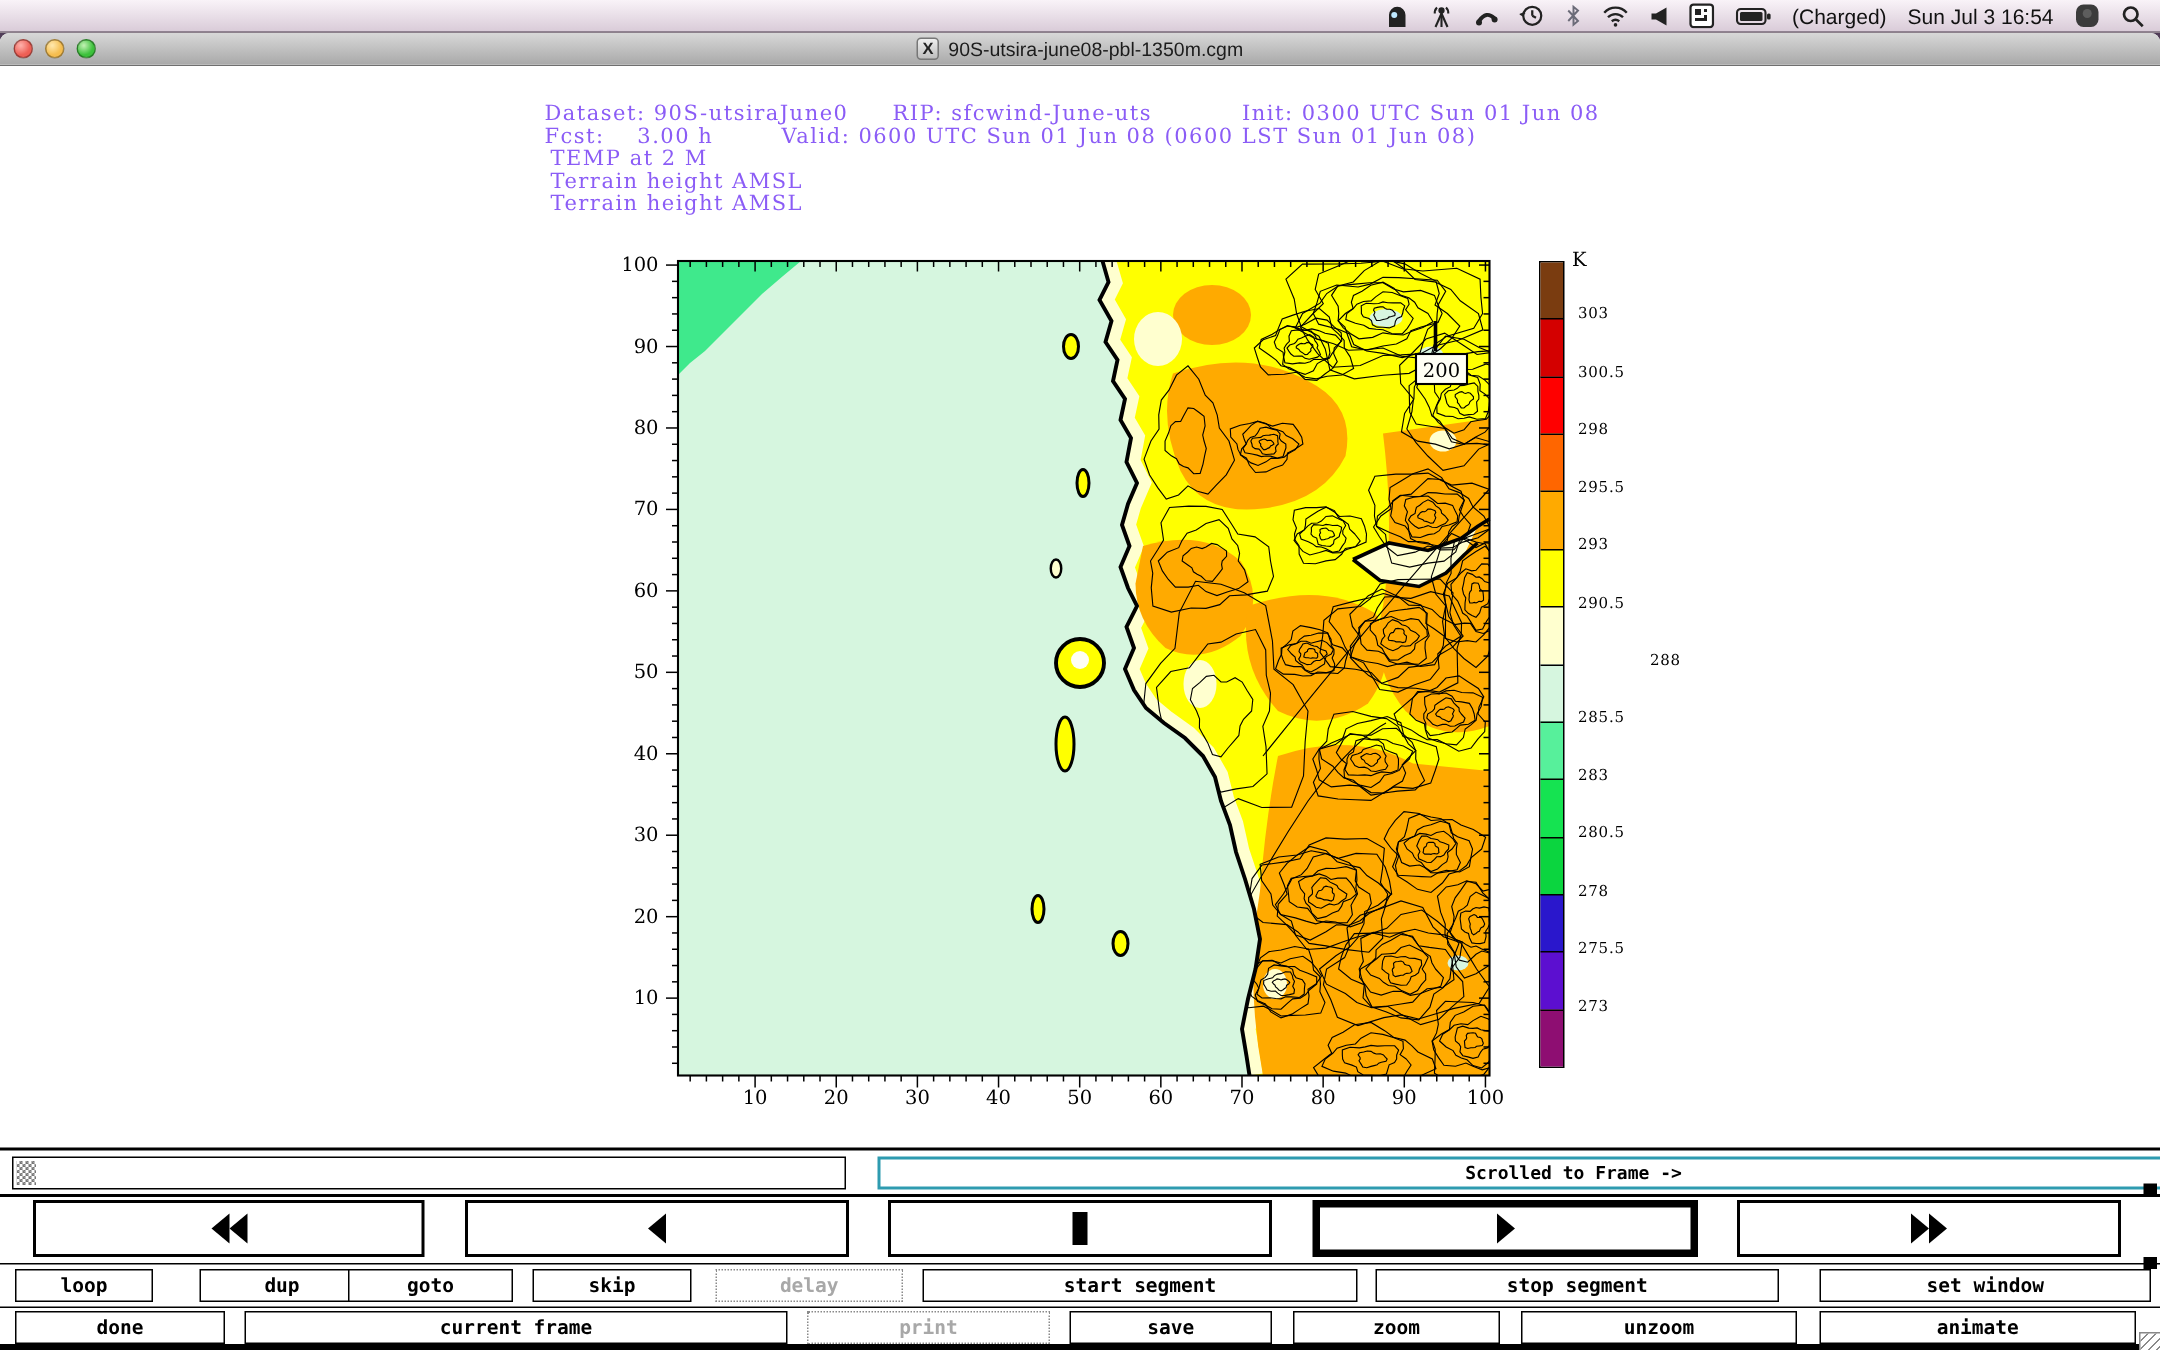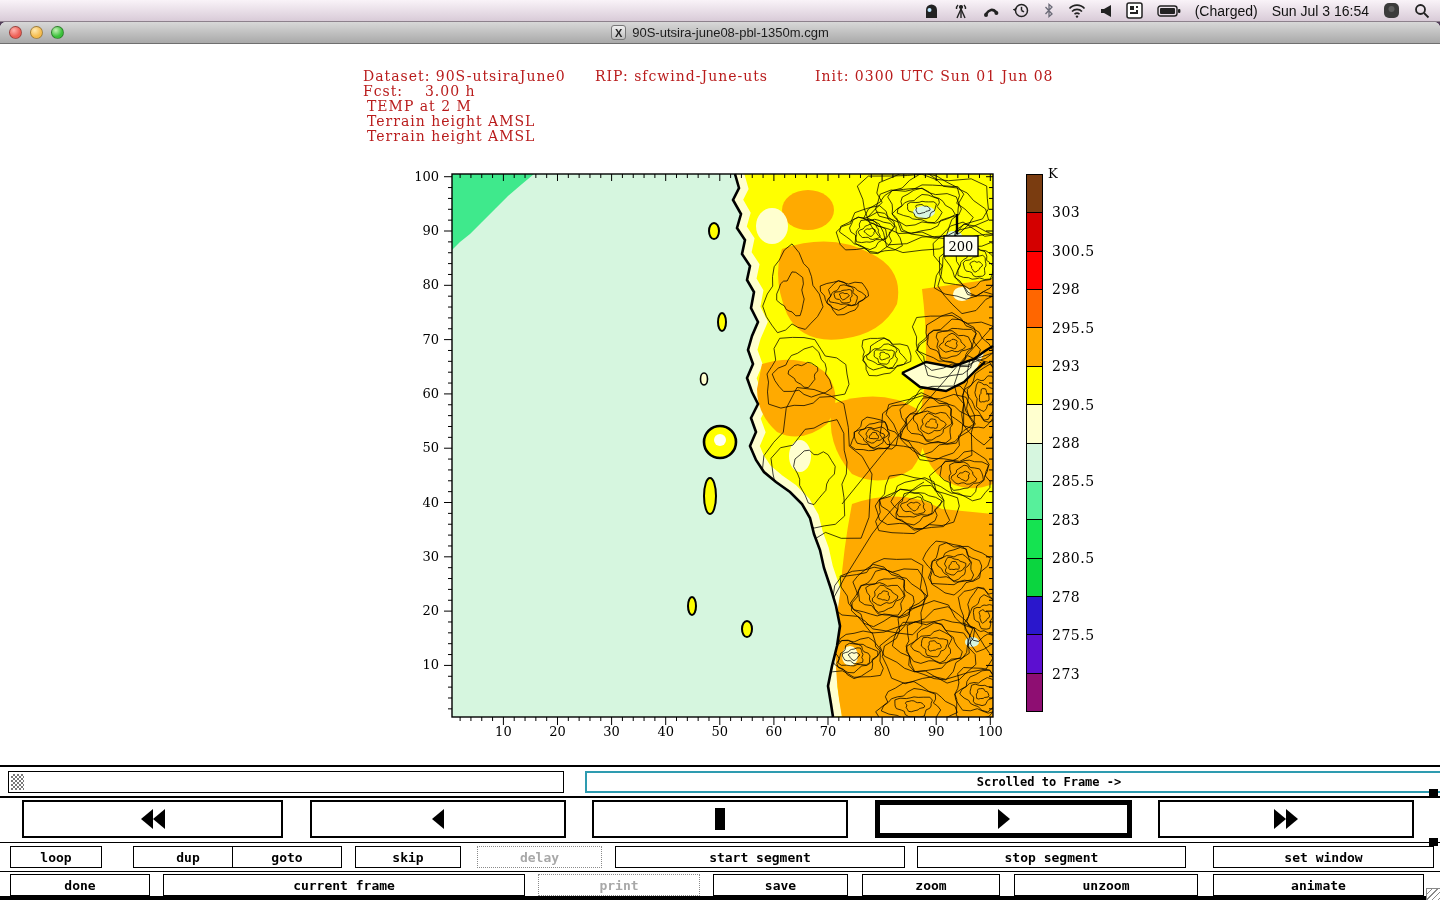--- a/index.html
+++ b/index.html
@@ -26,38 +26,38 @@
   .light { width:13px; height:13px; border-radius:50%; border:1px solid rgba(0,0,0,.35); }
   .light.red { background:radial-gradient(circle at 35% 30%, #ffb3ad, #ee5f55 60%); }
   .light.yellow { background:radial-gradient(circle at 35% 30%, #ffe9b0, #f5bd4f 60%); }
   .light.green { background:radial-gradient(circle at 35% 30%, #c4f2b6, #3cc13b 60%); }
   .titletext { display:flex; align-items:center; gap:6px; font-size:13px; color:#1c1c1c; }
   .x11badge { width:15px; height:15px; background:linear-gradient(#efefef,#bdbdbd);
     border:1px solid #777; border-radius:3px; font-size:11px; font-weight:bold;
     display:flex; align-items:center; justify-content:center; color:#222; }
 
   
-  .riptext { position:absolute; font-family:"DejaVu Serif", serif; color:#b91c1c; white-space:pre; }
+  .riptext { position:absolute; font-family:"DejaVu Serif", serif; color:#8b5cf6; white-space:pre; }
   .hdr { left:363px; top:47px; width:740px; height:78px; }
   .hdr span { position:absolute; font-size:14px; letter-spacing:1px; line-height:15px; }
   .ftr { left:404px; top:711px; width:640px; text-align:center; }
   .ftr div { font-size:12.5px; letter-spacing:.4px; line-height:13px; white-space:pre; }
 
   
   .map-wrap { position:absolute; left:416px; top:140px; width:620px; height:600px; }
   .contour { fill:none; stroke:#000; stroke-width:.75; }
   .ticklabel { font-family:"DejaVu Serif", serif; font-size:13px; fill:#000; }
 
   
   .colorbar { position:absolute; left:1026px; top:152px; width:17px; height:538px;
     border:1px solid #000; display:flex; flex-direction:column; }
   .cb-seg { flex:1; }
   .cb-seg + .cb-seg { border-top:1px solid #000; }
   .cb-labels { position:absolute; left:1052px; top:152px; width:60px; height:538px; }
-  .cb-label { position:absolute; font-family:"DejaVu Serif", serif; font-size:14px; letter-spacing:.5px; }
+  .cb-label { position:absolute; font-family:"DejaVu Serif", serif; font-size:10px; letter-spacing:.5px; }
   .cb-unit { position:absolute; left:1048px; top:144px; font-family:"DejaVu Serif", serif; font-size:13px; }
 
   
   .panel { position:absolute; left:0; top:743px; width:1440px; height:135px;
     background:#fff; border-top:2px solid #000; font-family:"DejaVu Sans Mono", monospace; }
   
   .divider { position:absolute; left:0; width:1440px; background:#000; }
   .scrollbox { position:absolute; left:8px; top:4px; width:556px; height:22px;
     border:1px solid #000; background:#fff; }
   .scrollthumb { position:absolute; left:2px; top:2px; width:13px; height:16px;
@@ -179,22 +179,23 @@
     </div>
     <div class="titletext">
       <span class="x11badge">X</span>
       <span>90S-utsira-june08-pbl-1350m.cgm</span>
     </div>
   </div>
 
   <div class="riptext hdr">
     <span style="left:0;   top:0">Dataset: 90S-utsiraJune0</span>
     <span style="left:232px;top:0">RIP: sfcwind-June-uts</span>
-    <span style="left:452px;top:0">Init: 0300 UTC Sun 01 Jun 08</span>
+    <span style="left:465px;top:0">Init: 0300 UTC Sun 01 Jun 08</span>
     <span style="left:0;   top:15px">Fcst:    3.00 h</span>
+    <span style="left:158px;top:15px">Valid: 0600 UTC Sun 01 Jun 08 (0600 LST Sun 01 Jun 08)</span>
     <span style="left:4px; top:30px">TEMP at 2 M</span>
     <span style="left:4px; top:45px">Terrain height AMSL</span>
     <span style="left:4px; top:60px">Terrain height AMSL</span>
   </div>
 
   <div class="map-wrap">
     <svg id="map-svg" width="620" height="600" viewBox="-36 -12 620 600">
       <defs>
         <clipPath id="landclip">
           <path d="M283,0 L287,14 L281,26 L289,40 L285,54 L293,66 L290,80 L298,92 L295,106 L302,118 L299,134 L306,148 L300,162 L296,176 L301,190 L295,204 L300,218 L306,230 L299,244 L304,258 L298,272 L304,286 L312,298 L324,308 L338,318 L350,330 L358,344 L362,360 L368,376 L372,394 L378,412 L384,432 L388,452 L385,472 L380,492 L376,512 L379,530 L381,543 L541,543 L541,0 Z"></path>
@@ -636,21 +637,21 @@
       <div class="cb-seg" style="background: rgb(92, 15, 208);"></div>
       <div class="cb-seg" style="background: rgb(142, 14, 114);"></div>
     </div>
   <div class="cb-labels" id="colorbar-labels">
       <div class="cb-label" style="top: 30.4286px;">303</div>
       <div class="cb-label" style="top: 68.8571px;">300.5</div>
       <div class="cb-label" style="top: 107.286px;">298</div>
       <div class="cb-label" style="top: 145.714px;">295.5</div>
       <div class="cb-label" style="top: 184.143px;">293</div>
       <div class="cb-label" style="top: 222.571px;">290.5</div>
-      <div class="cb-label" style="top: 261px;">288</div>
+      <div class="cb-label" style="top: 261px; margin-left: 48px;">288</div>
       <div class="cb-label" style="top: 299.429px;">285.5</div>
       <div class="cb-label" style="top: 337.857px;">283</div>
       <div class="cb-label" style="top: 376.286px;">280.5</div>
       <div class="cb-label" style="top: 414.714px;">278</div>
       <div class="cb-label" style="top: 453.143px;">275.5</div>
       <div class="cb-label" style="top: 491.571px;">273</div>
     </div>
 
   <div class="riptext ftr">
     <div>CONTOURS:  UNITS=m  LOW=  0.0000      HIGH= 0.50000E-01  INTERVAL=  0.50000E-01</div>

